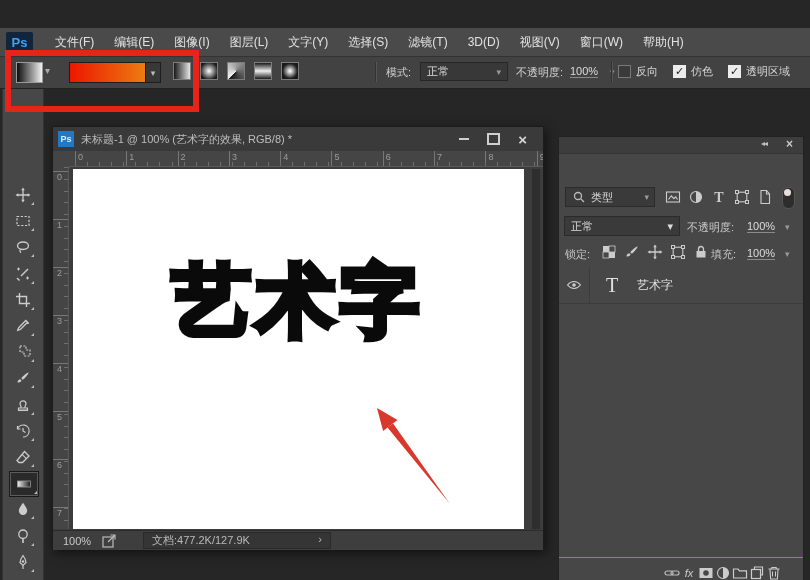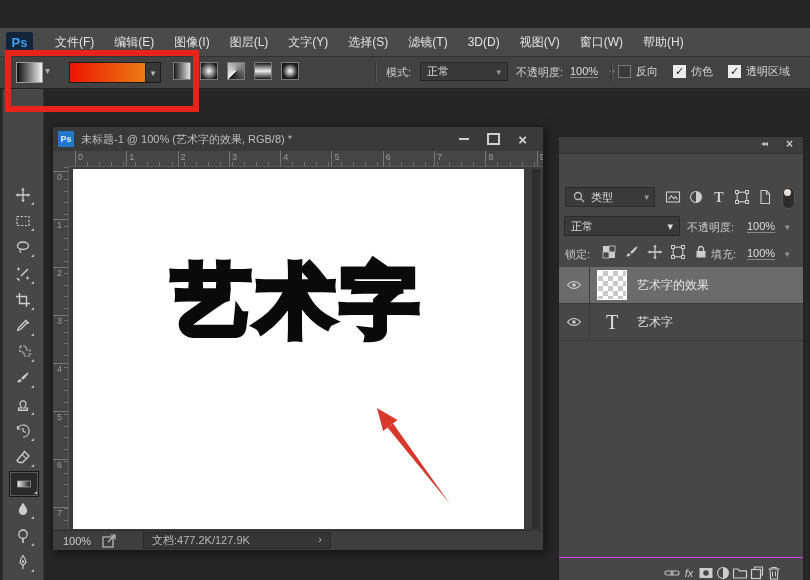--- a/index.html
+++ b/index.html
@@ -491,32 +491,20 @@
               <rect x="3.5" y="7" width="9" height="6.5" fill="#ccc"></rect>
               <path d="M5.5 7V5a2.5 2.5 0 015 0v2" fill="none" stroke="#ccc" stroke-width="1.3"></path>
             </svg>
           </span>
         </div>
       <span class="p-label" style="left:152px;top:6px">填充:</span>
       <span class="p-value" style="left:188px;top:6px">100%</span>
       <span class="p-chev" style="left:226px;top:8px">▾</span>
     </div>
     <div class="abs layer-list">
-      <div class="layer-row selected">
-        <div class="eye-cell">
-            <span class="ic">
-              <svg viewBox="0 0 16 16">
-                <path d="M1.5 8S4.3 4.5 8 4.5 14.5 8 14.5 8 11.7 11.5 8 11.5 1.5 8 1.5 8z" fill="none" stroke="#ccc" stroke-width="1.1"></path>
-                <circle cx="8" cy="8" r="1.8" fill="#ccc"></circle>
-              </svg>
-            </span>
-          </div>
-        <div class="thumb thumb-checker"></div>
-        <div class="layer-name">艺术字的效果</div>
-      </div>
       <div class="layer-row">
         <div class="eye-cell">
             <span class="ic">
               <svg viewBox="0 0 16 16">
                 <path d="M1.5 8S4.3 4.5 8 4.5 14.5 8 14.5 8 11.7 11.5 8 11.5 1.5 8 1.5 8z" fill="none" stroke="#ccc" stroke-width="1.1"></path>
                 <circle cx="8" cy="8" r="1.8" fill="#ccc"></circle>
               </svg>
             </span>
           </div>
         <div class="thumb thumb-text">T</div>

